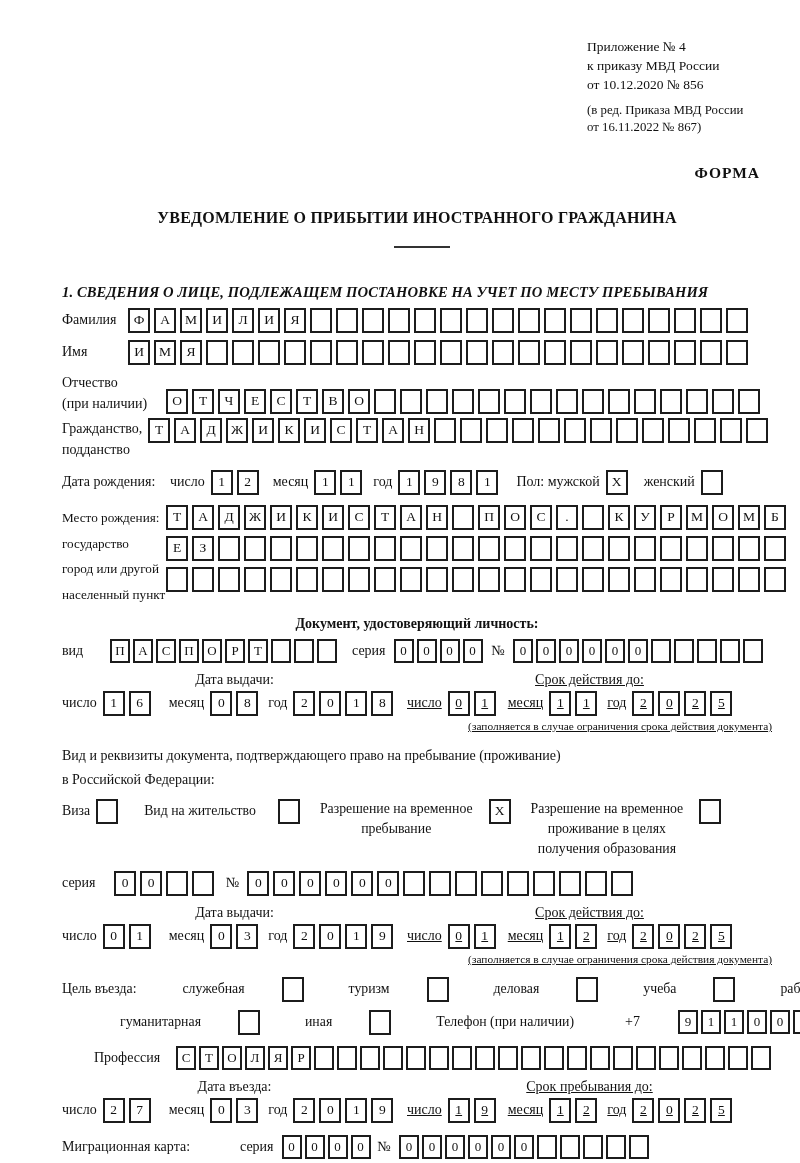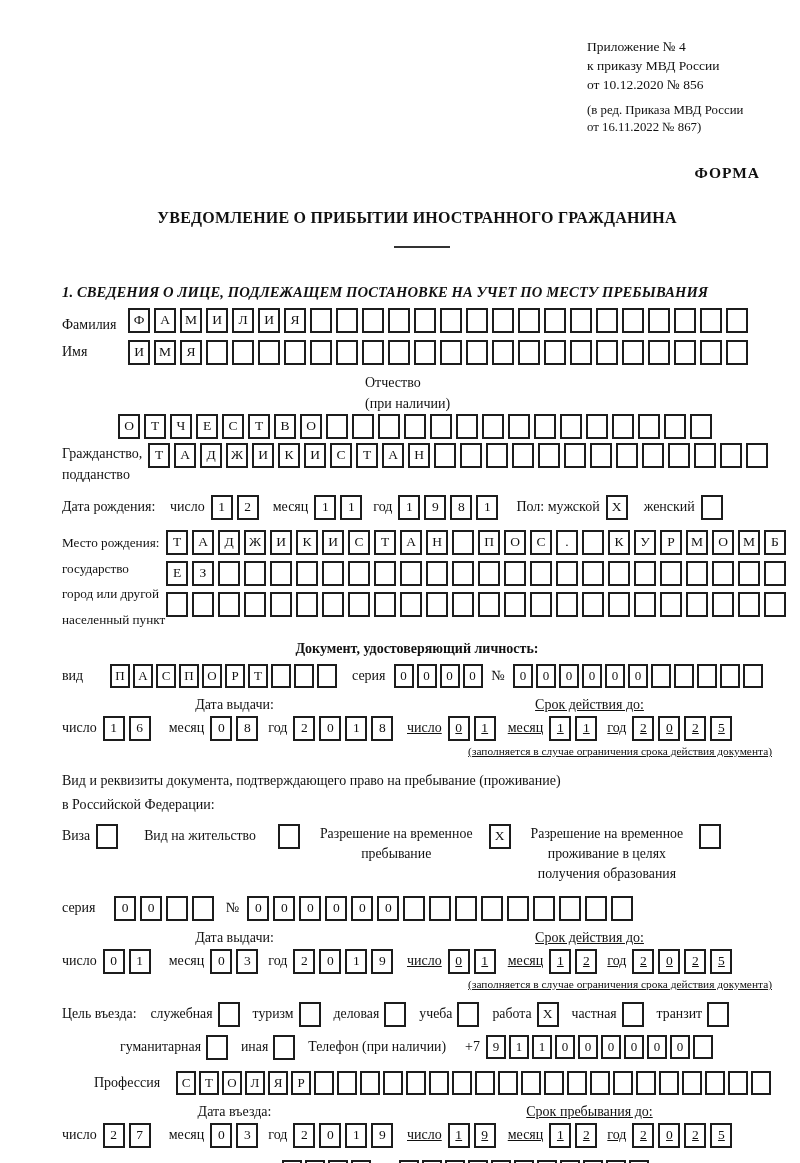--- a/index.html
+++ b/index.html
@@ -57,21 +57,21 @@
 
   .para { font-size:14px; margin-top:12px; line-height:1.75; }
 
   
   .permit-row { display:flex; align-items:flex-start; margin-top:6px; }
   .permit-row .plabel { font-size:13.8px; margin-right:6px; padding-top:4px; }
   .permit-row .multi { text-align:center; line-height:1.45; padding-top:0; }
   .gap10 { margin-left:10px; } .gap16 { margin-left:16px; } .gap22 { margin-left:22px; }
 
   
-  .purpose-row { display:flex; align-items:center; margin-top:12px; flex-wrap:nowrap; }
+  .purpose-row { display:flex; align-items:center; margin-top:12px; flex-wrap:nowrap;gap:32px; }
   .purpose-row .plbl { font-size:13.8px; margin:0 5px 0 9px; white-space:nowrap; }
   .purpose-row .plbl.first { margin-left:0; }
   .purpose2 { padding-left:58px; margin-top:8px; }
   .phone-lbl { margin-left:22px; }
   .plus7 { margin:0 6px 0 14px; font-size:14px; }
 
   
   .mig-label { width:160px; flex:none; }
   .slbl { flex:none; margin:0 8px; font-size:14px; }
 </style>
@@ -91,21 +91,21 @@
   </div>
   <div class="forma">ФОРМА</div>
 
   <div class="title">
     <div>УВЕДОМЛЕНИЕ О ПРИБЫТИИ ИНОСТРАННОГО ГРАЖДАНИНА</div>
     <div><span class="blank-line"></span></div>
   </div>
 
   <div class="section-title">1. СВЕДЕНИЯ О ЛИЦЕ, ПОДЛЕЖАЩЕМ ПОСТАНОВКЕ НА УЧЕТ ПО МЕСТУ ПРЕБЫВАНИЯ</div>
 
-  <div class="frow" style="align-items:flex-end;">
+  <div class="frow" style="">
     <span class="flabel w65">Фамилия</span>
     <span class="cells">
         <span class="cell">Ф</span>
         <span class="cell">А</span>
         <span class="cell">М</span>
         <span class="cell">И</span>
         <span class="cell">Л</span>
         <span class="cell">И</span>
         <span class="cell">Я</span>
         <span class="cell"></span>
@@ -151,21 +151,21 @@
         <span class="cell"></span>
         <span class="cell"></span>
         <span class="cell"></span>
         <span class="cell"></span>
         <span class="cell"></span>
         <span class="cell"></span>
         <span class="cell"></span>
       </span>
   </div>
 
-  <div class="frow" style="align-items:center;flex-direction:column;">
+  <div class="frow" style="align-items:flex-end;">
     <span class="flabel two-line" style="width:104px;">
       <div>Отчество</div>
       <div>(при наличии)</div>
     </span>
     <span class="cells">
         <span class="cell">О</span>
         <span class="cell">Т</span>
         <span class="cell">Ч</span>
         <span class="cell">Е</span>
         <span class="cell">С</span>

